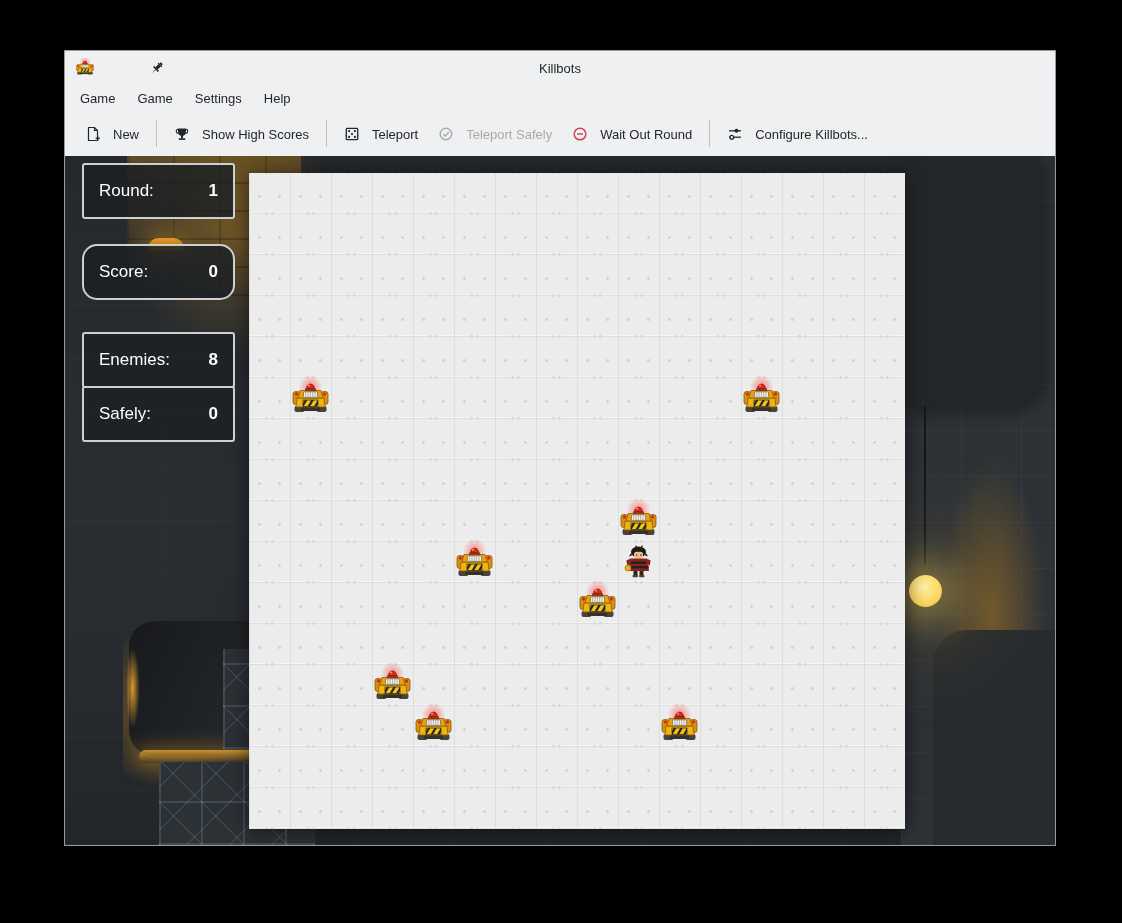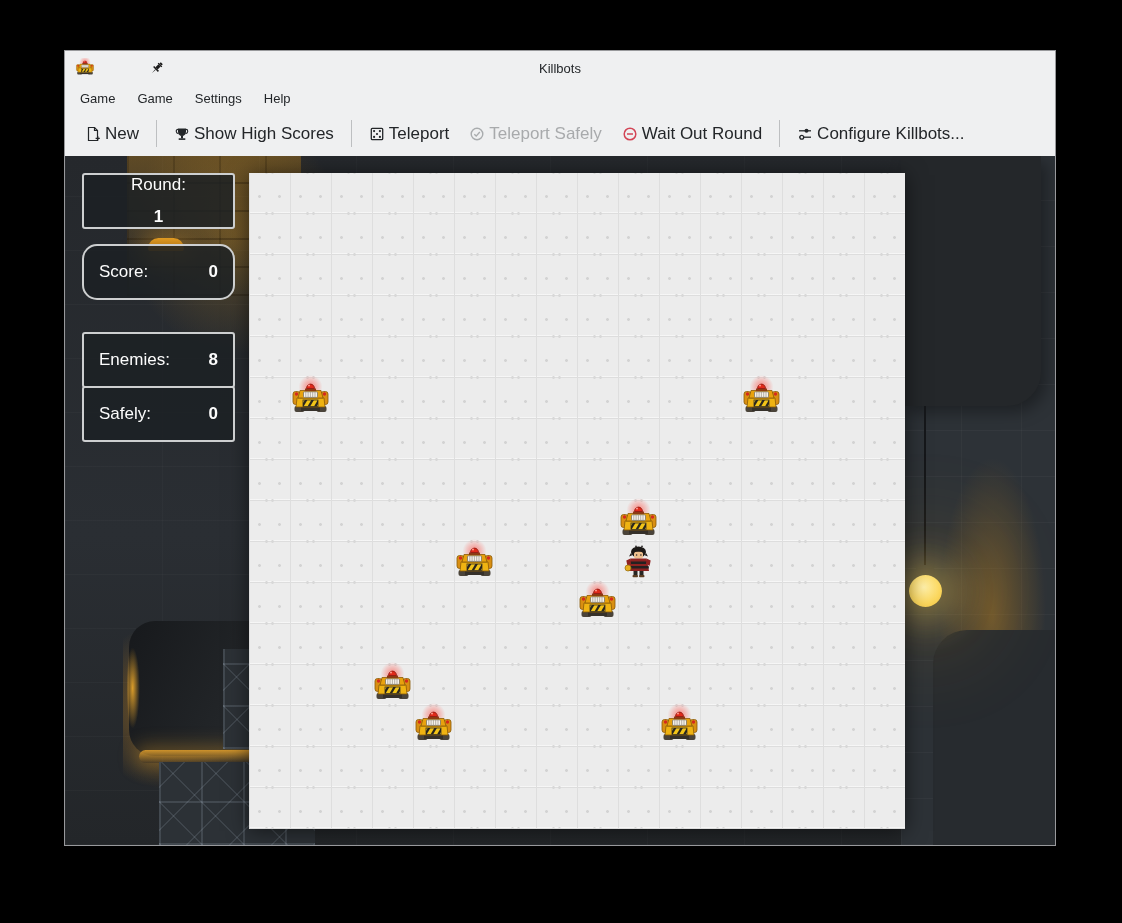--- a/index.html
+++ b/index.html
@@ -16,21 +16,21 @@
   .app-icon{width:20px;height:20px;flex:0 0 auto;}
   .pin-icon{width:16px;height:16px;margin-left:10px;flex:0 0 auto;}
   .title{position:absolute;left:0;right:0;text-align:center;font-size:13px;color:#232629;}
   .win-controls{margin-left:auto;display:flex;gap:11px;z-index:2;}
   .win-btn{width:15px;height:15px;display:flex;align-items:center;justify-content:center;}
   
   .menubar{height:26px;display:flex;align-items:center;padding:0 4px;}
   .menu-item{font-size:13px;color:#232629;padding:3px 11px;cursor:default;}
   
   .toolbar{height:45px;display:flex;align-items:center;padding:0 10px;}
-  .tb-btn{display:flex;align-items:center;gap:4px;padding:6px 10px;font-size:17px;color:#232629;border-radius:3px;white-space:nowrap;}
+  .tb-btn{display:flex;align-items:flex-end;gap:12px;padding:6px 10px;font-size:13px;color:#232629;border-radius:3px;white-space:nowrap;}
   .tb-btn.disabled{color:#a8aaac;}
   .tb-sep{width:1px;height:27px;background:#bdbfc1;margin:0 7px;}
   .tb-icon{width:16px;height:16px;display:flex;}
   .tb-icon svg{width:16px;height:16px;}
   
   .content{position:relative;height:689px;overflow:hidden;background:#26292d;}
   .bg{position:absolute;pointer-events:none;}
   .bg-grad{left:0;top:0;right:0;bottom:0;background:linear-gradient(180deg,#25282c 0%,#2a2e33 55%,#232629 100%);}
   .bg-bricks{left:0;top:0;right:0;bottom:0;
     background-image:
@@ -262,21 +262,21 @@
     <div class="bg bulb-cap"></div>
     <div class="bg bulb"></div>
     <div class="bg barrel-glow"></div>
     <div class="bg barrel"></div>
     <div class="bg barrel-rim"></div>
     <div class="bg barrel-base"></div>
     <div class="bg crates crates-bottom"></div>
     <div class="bg crates crates-mid"></div>
 
     <div id="status-panel">
-        <div class="status-box" style="top: 17px; flex-direction: column;">
+        <div class="status-box" style="top: 7px;">
           <span class="lbl">Round:</span>
           <span class="val">1</span>
         </div>
         <div class="status-box" style="top: 88px; border-radius: 15px;">
           <span class="lbl">Score:</span>
           <span class="val">0</span>
         </div>
         <div class="status-box" style="top: 176px;">
           <span class="lbl">Enemies:</span>
           <span class="val">8</span>

